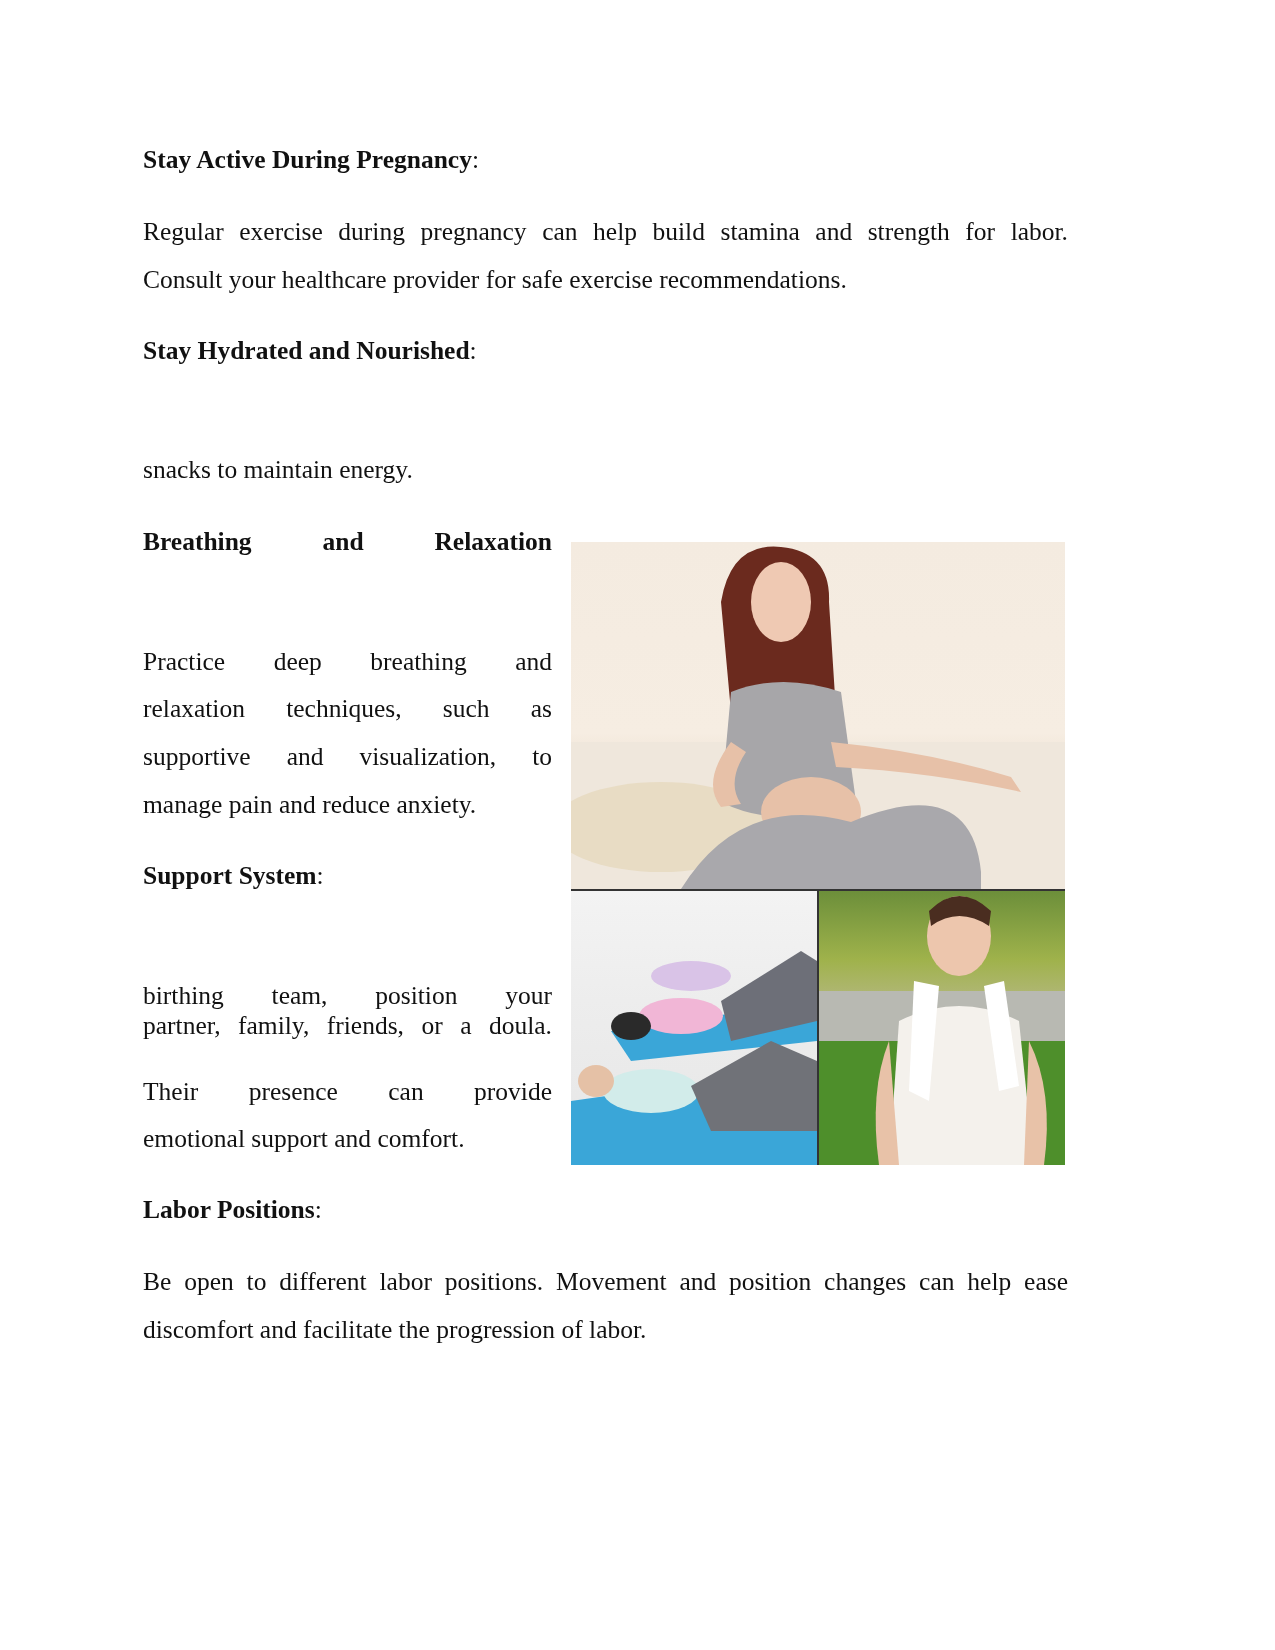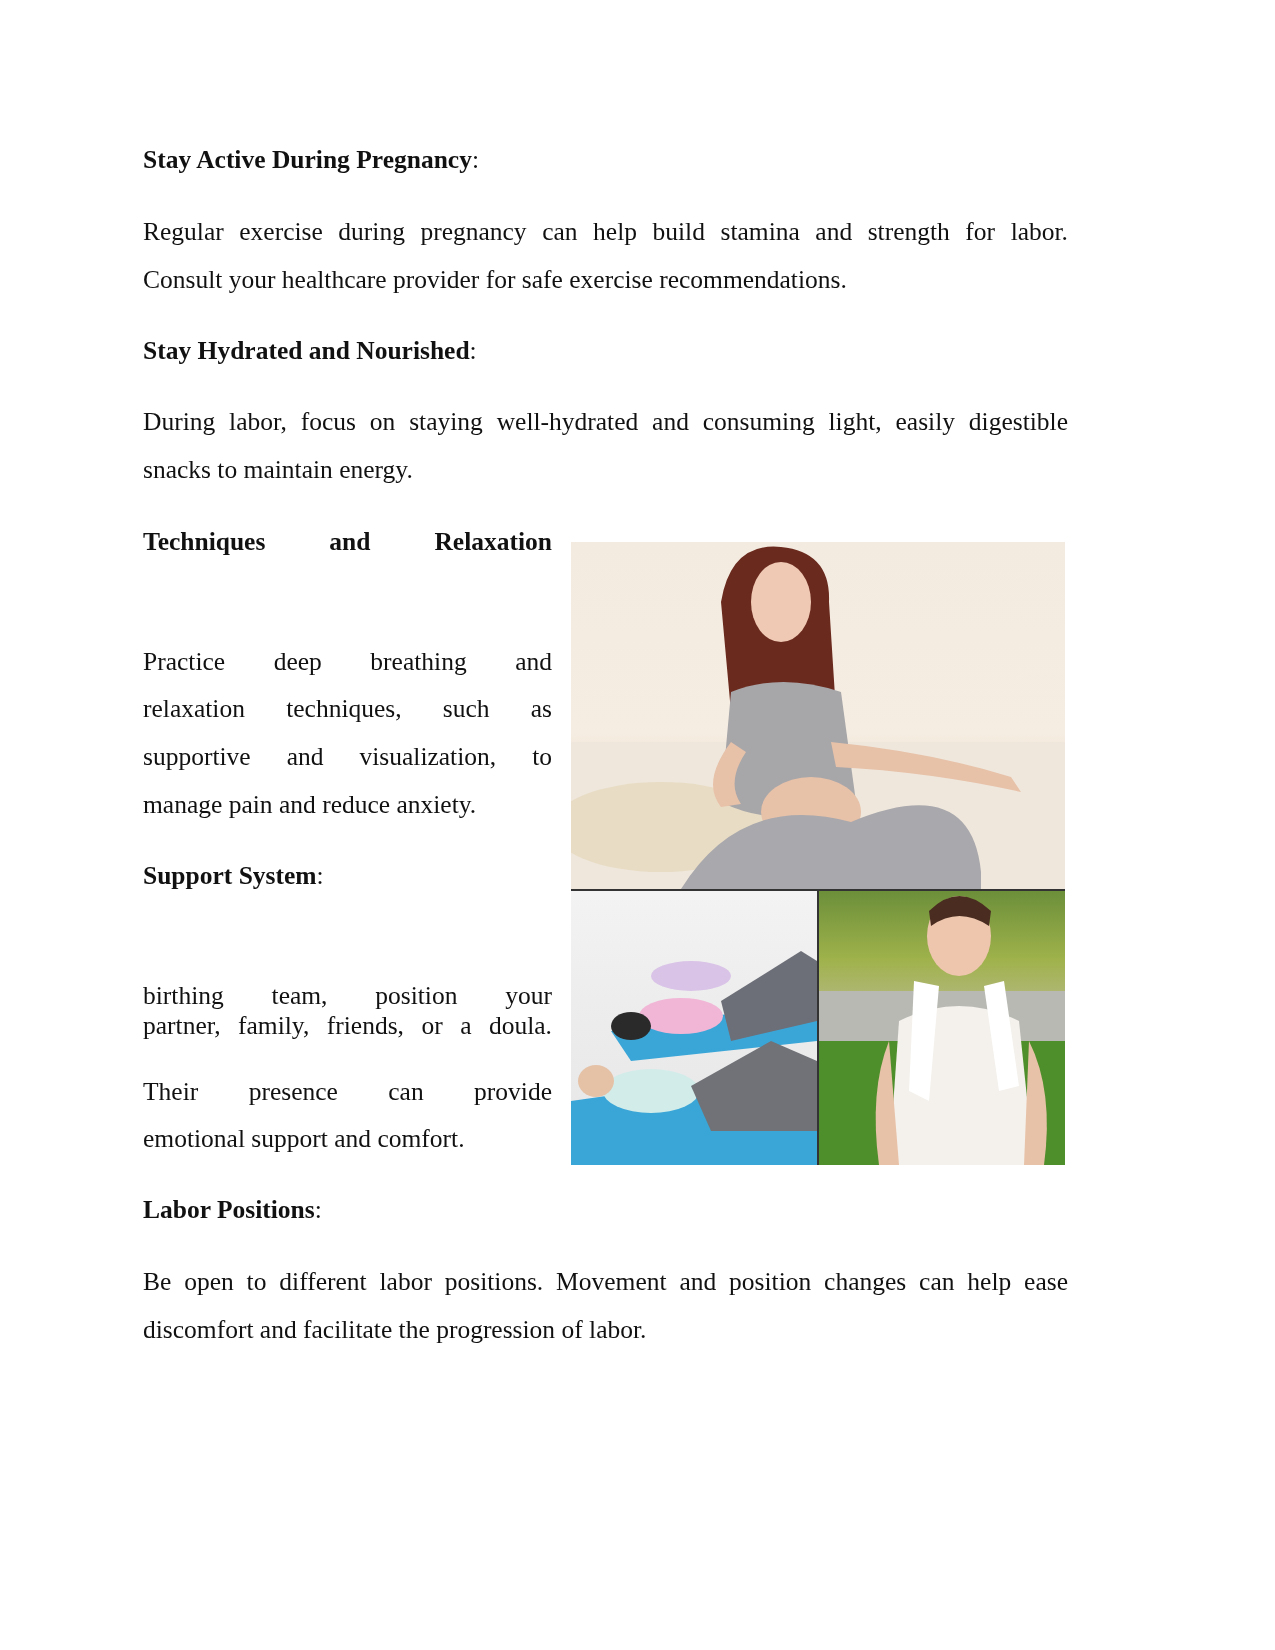--- a/index.html
+++ b/index.html
@@ -25,24 +25,23 @@
 </head>
 <body>
 
 <div class="page">
 
   <div class="line full heading" style="top:145px;"><b>Stay Active During Pregnancy</b><span>:</span></div>
   <div class="line full just" style="top:217px;">Regular exercise during pregnancy can help build stamina and strength for labor.</div>
   <div class="line full" style="top:265px;">Consult your healthcare provider for safe exercise recommendations.</div>
 
   <div class="line full heading" style="top:336px;"><b>Stay Hydrated and Nourished</b><span>:</span></div>
-  <div class="line full just" style="top:407px;">During labor, focus on staying well-hydrated and consuming light, easily digestible</div>
   <div class="line full" style="top:455px;">snacks to maintain energy.</div>
 
-  <div class="line col just heading" style="top:527px;"><b>Techniques and Relaxation</b></div>
+  <div class="line col just heading" style="top:527px;"><b>Breathing and Relaxation</b></div>
   <div class="line col just" style="top:647px;">Practice deep breathing and</div>
   <div class="line col just" style="top:694px;">relaxation techniques, such as</div>
   <div class="line col just" style="top:742px;">supportive and visualization, to</div>
   <div class="line col" style="top:790px;">manage pain and reduce anxiety.</div>
 
   <div class="line col heading" style="top:861px;"><b>Support System</b><span>:</span></div>
   <div class="line col just" style="top:981px;">birthing team, position your</div>
   <div class="line col just" style="top:1011px;font-family:Liberation Serif, serif;">partner, family, friends, or a doula.</div>
   <div class="line col just" style="top:1077px;">Their presence can provide</div>
   <div class="line col" style="top:1124px;">emotional support and comfort.</div>

